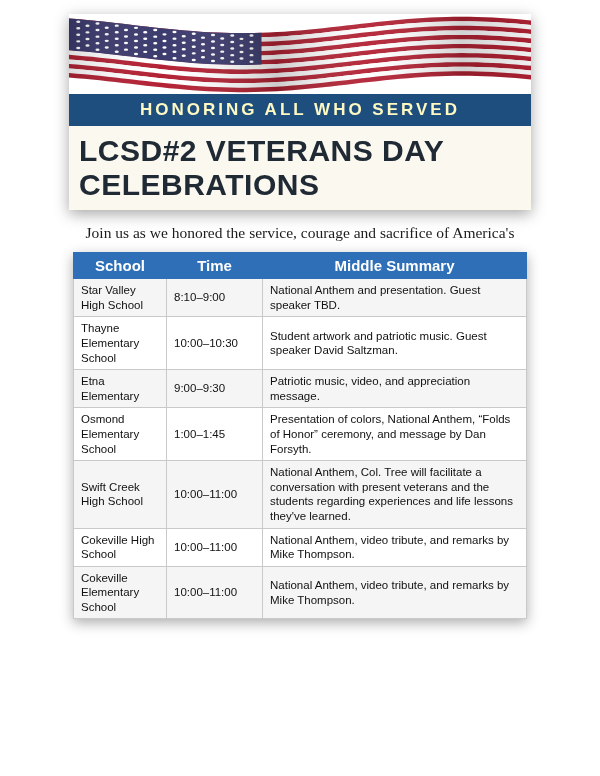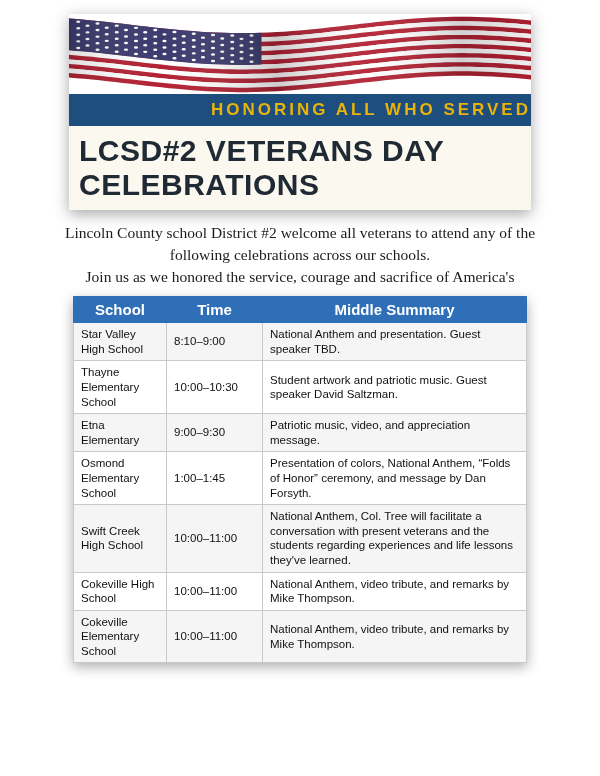--- a/index.html
+++ b/index.html
@@ -22,22 +22,22 @@
   .flyer{
     width:462px;
     margin:14px auto 0;
     background:var(--flyer-bg);
     box-shadow:0 4px 14px rgba(0,0,0,0.35);
   }
   .flag-wrap{height:80px;background:#ffffff;}
   .flag-wrap svg{display:block;width:100%;height:100%;}
   .band{
     background:var(--band-blue);
-    color:#eab308;
-    text-align:right;
+    color:#fef9c3;
+    text-align:center;
     font-weight:bold;
   }
   .band1{height:32px;line-height:32px;font-size:17px;letter-spacing:3px;}
   .band2{height:36px;line-height:36px;font-size:19px;letter-spacing:1px;}
   .title-block{padding:8px 10px 9px;text-align:left;}
   .flyer-title{
     font-size:30px;font-weight:800;color:var(--title-color);
     line-height:1.12;letter-spacing:0.5px;
   }
   .intro{
@@ -192,21 +192,20 @@
     </div>
 
     <div class="title-block">
       <div class="flyer-title">LCSD#2 VETERANS DAY</div>
       <div class="flyer-title">CELEBRATIONS</div>
     </div>
 
   </div>
 
   <div class="intro">
-    <p>Lincoln County school District #2 welcome all veterans to attend any of the following celebrations across our schools.</p>
     <p>Join us as we honored the service, courage and sacrifice of America's</p>
   </div>
 
   <div class="table-card">
     <table>
       <thead>
         <tr id="thead-row">
             <th>School</th>
             <th>Time</th>
             <th>Middle Summary</th>

